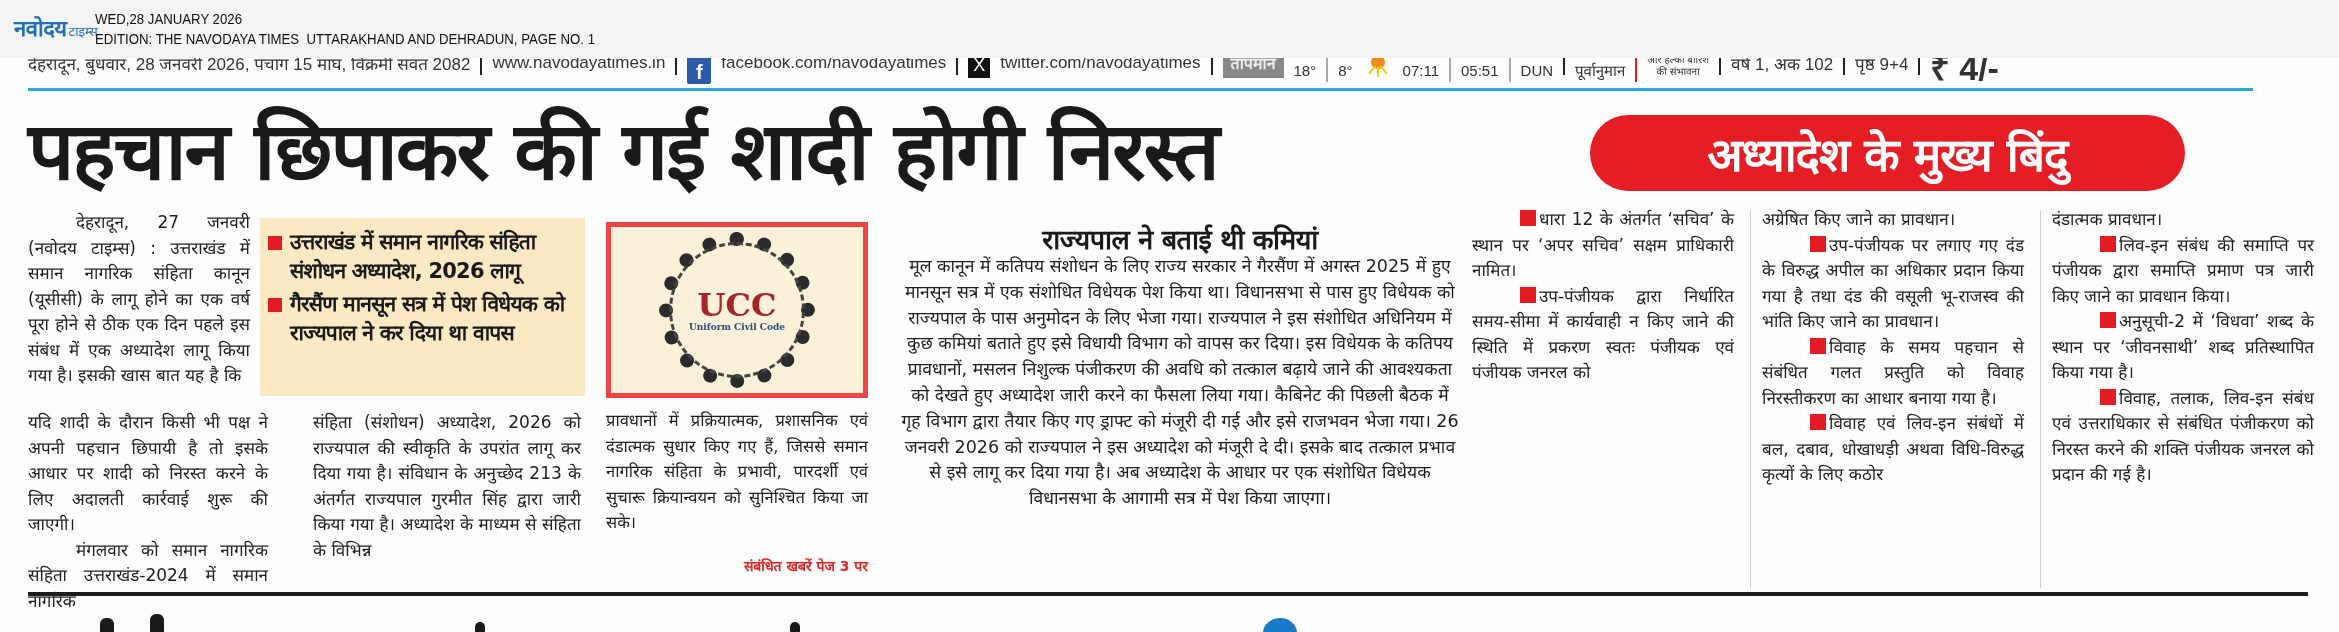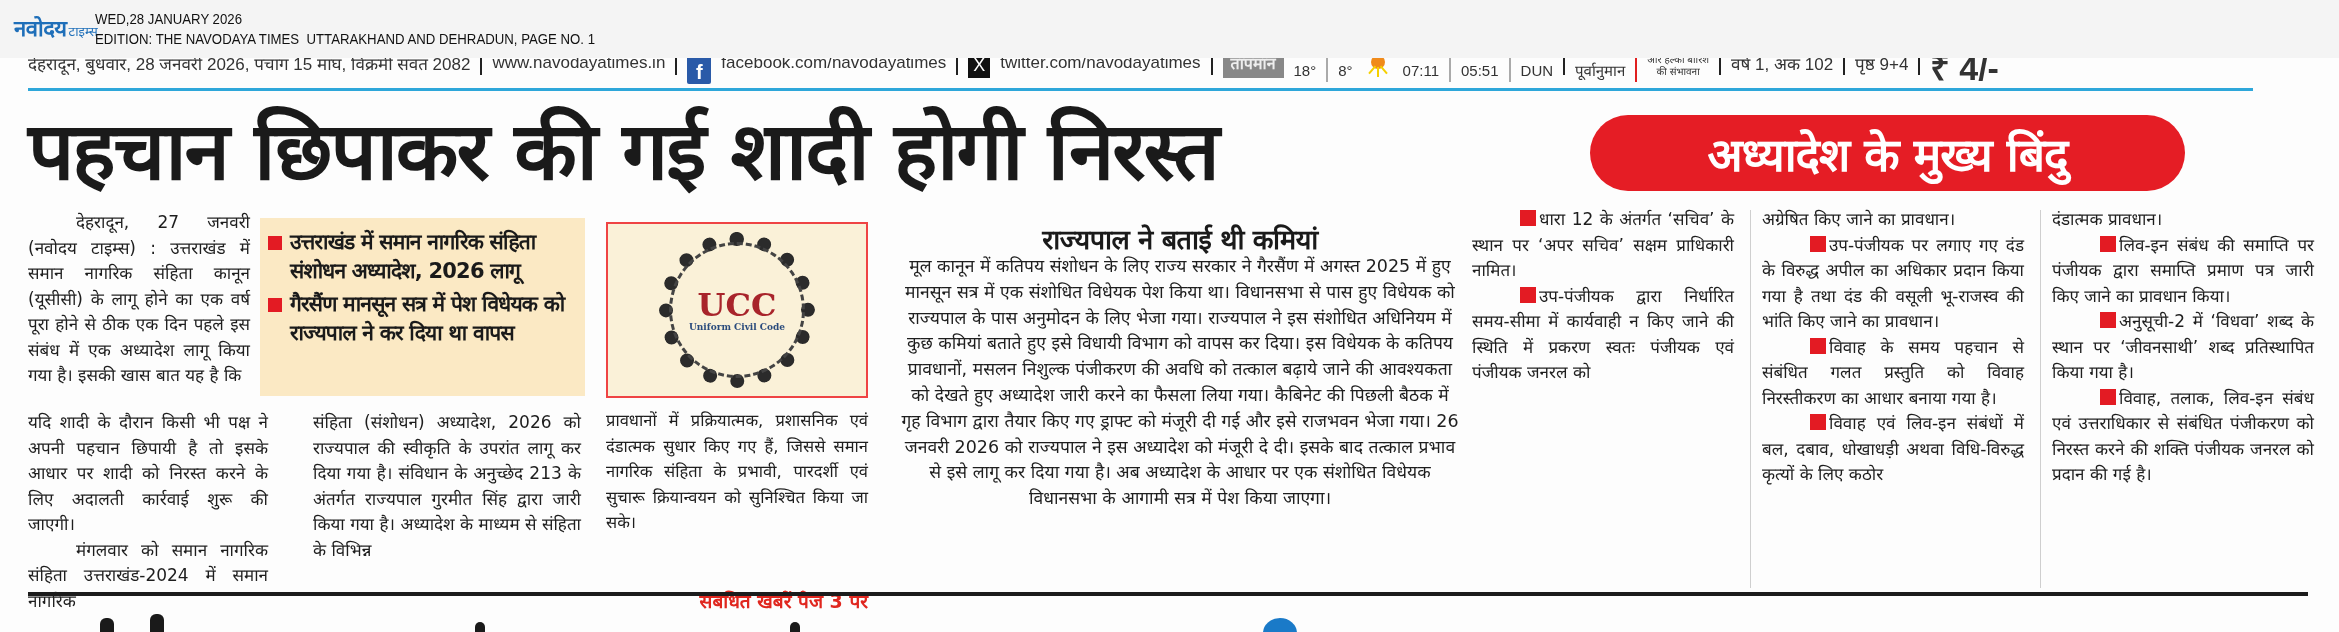--- a/index.html
+++ b/index.html
@@ -41,28 +41,28 @@
   .col p.noind { text-indent: 0; }
 
   .col-1 { left: 28px; top: 210px; width: 222px; }
   .col-1b { left: 28px; top: 410px; width: 240px; }
   .col-2 { left: 313px; top: 410px; width: 268px; }
 
   .highlight-box { position: absolute; left: 260px; top: 218px; width: 325px; height: 178px; background: #fbe9c4; padding: 10px 8px; }
   .hl-item { display: flex; align-items: flex-start; gap: 8px; font-weight: bold; font-size: 21px; line-height: 29px; color: #1a1a1a; letter-spacing: -0.8px; margin-bottom: 0px; }
   .red-square { flex: 0 0 auto; width: 14px; height: 14px; background: #e31b23; margin-top: 8px; display: inline-block; }
 
-  .ucc-box { position: absolute; left: 606px; top: 222px; width: 262px; height: 176px; background: #faf1d8; border: 2px solid #ef4444; display: flex; align-items: center; justify-content: center; }
+  .ucc-box { position: absolute; left: 606px; top: 222px; width: 262px; height: 176px; background: #faf1d8; border: 5px solid #ef4444; display: flex; align-items: center; justify-content: center; }
   .ucc-ring { position: relative; width: 156px; height: 156px; border-radius: 50%; border: 14px dotted #2b2b2b; display: flex; flex-direction: column; align-items: center; justify-content: center; }
   .ucc-ring::before { content: ""; position: absolute; inset: -4px; border-radius: 50%; border: 3px dashed #444; }
   .ucc-title { font-family: "DejaVu Serif", serif; font-weight: bold; font-size: 32px; color: #a8242b; line-height: 34px; }
   .ucc-sub { font-family: "DejaVu Serif", serif; font-size: 9px; color: #2a4b7c; font-weight: bold; }
 
   .col-ucc { left: 606px; top: 408px; width: 262px; font-size: 16.5px; }
-  .related { position: absolute; left: 606px; top: 556px; width: 262px; text-align: right; color: #e0271f; font-weight: bold; font-size: 19px; margin-top: 32px; }
+  .related { position: absolute; left: 606px; top: 556px; width: 262px; text-align: right; color: #e0271f; font-weight: bold; font-size: 14px; }
 
   .subhead { position: absolute; left: 900px; top: 220px; width: 560px; text-align: center; font-weight: bold; font-size: 27px; color: #1a1a1a; letter-spacing: -0.5px; }
   .col-mid { left: 900px; top: 254px; width: 560px; text-align: center; font-size: 17.5px; line-height: 25.8px; }
   .col-mid p { text-indent: 0; }
 
   .col-r1 { left: 1472px; top: 207px; width: 262px; }
   .col-r2 { left: 1762px; top: 207px; width: 262px; }
   .col-r3 { left: 2052px; top: 207px; width: 262px; }
   .col-r1 p, .col-r2 p, .col-r3 p { margin: 0; }
   .bullet { display: inline-block; width: 16px; height: 16px; background: #e31b23; margin-right: 3px; vertical-align: -1px; }

